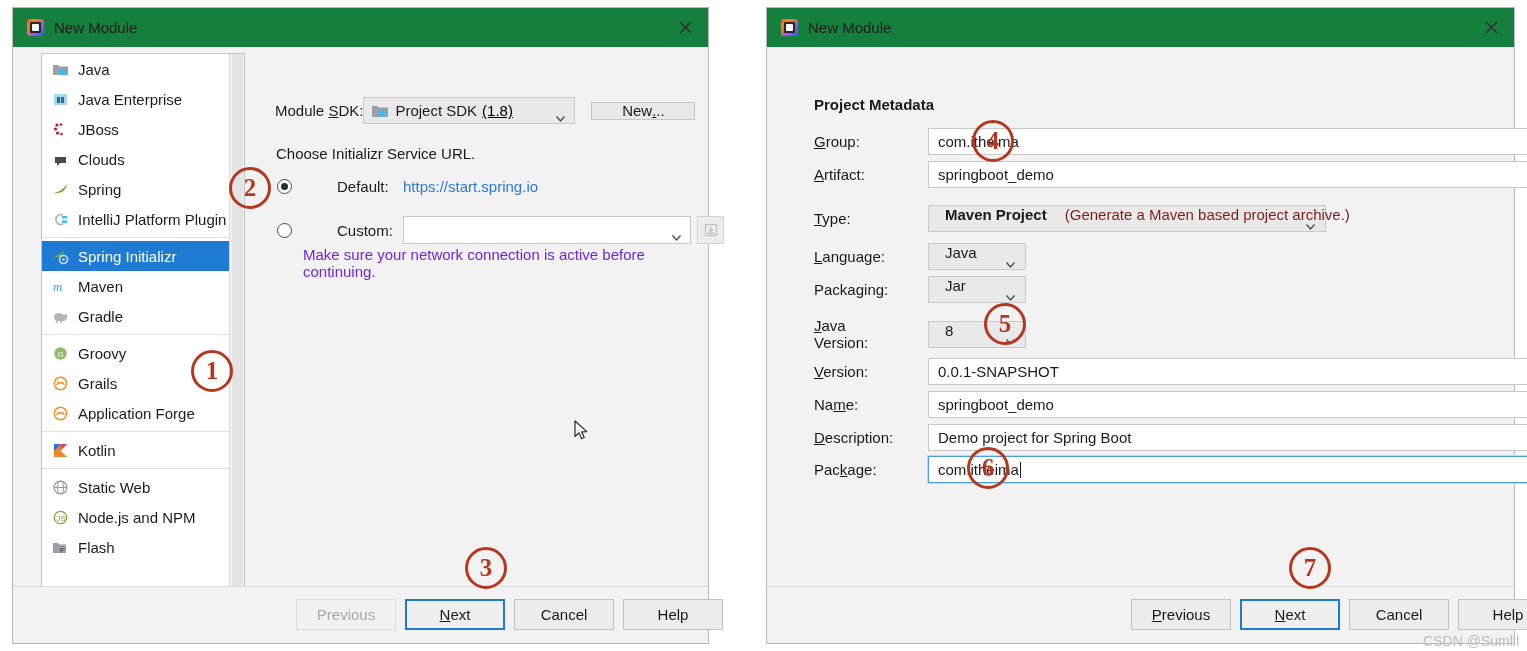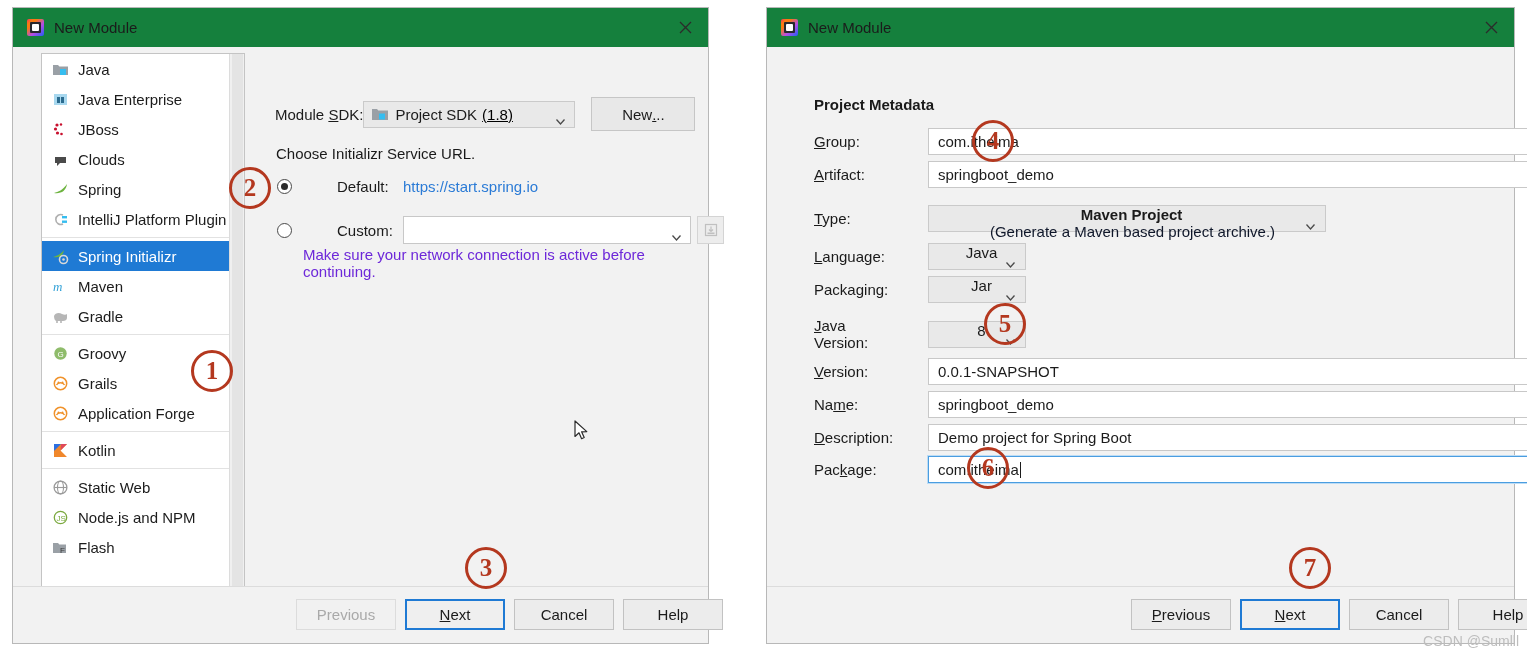--- a/index.html
+++ b/index.html
@@ -165,25 +165,25 @@
   }
   .sdk-dim { color: #000000; margin-left: 5px; text-decoration: underline; }
 
   .btn {
     height: 18px;
     min-width: 60px;
     background: #e8e8e8;
     border: 1px solid #c6c6c6;
     box-sizing: border-box;
     display: inline-flex;
-    align-items: center;
+    align-items: flex-end;
     justify-content: center;
     font-size: 15px;
     color: #1b1b1b;
-    padding: 16px 14px;
+    padding: 0 14px;
     cursor: default;
   }
   .btn-new { margin-left: 16px; width: 104px; }
 
   .choose-text {
     position: absolute;
     left: 263px; top: 98px;
     font-size: 15px;
   }
 
@@ -320,32 +320,31 @@
     background: #1b1b1b;
     margin-left: 1px;
   }
   .wide { width: 603px; }
   .combo-flat {
     height: 27px;
     background: #e9e9e9;
     border: 1px solid #cacaca;
     box-sizing: border-box;
     display: flex;
-    align-items: center;
-    padding-left: 9px;
+    align-items: flex-start;
+    padding-left: 16px;
     font-size: 15px;
     position: relative;
     white-space: nowrap;
-    flex-direction: column;
   }
   .combo-flat .chev {
     position: absolute; right: 10px; top: 50%;
     margin-top: -3px; width: 9px; height: 6px;
   }
-  .dim { color: #0f172a; margin-left: 2px; }
+  .dim { color: #7f1d1d; margin-left: 18px; }
 
   
   .anno {
     position: absolute;
     width: 42px; height: 42px;
     border-radius: 50%;
     border: 3.5px solid #b4381f;
     box-sizing: border-box;
     display: flex;
     align-items: center;

